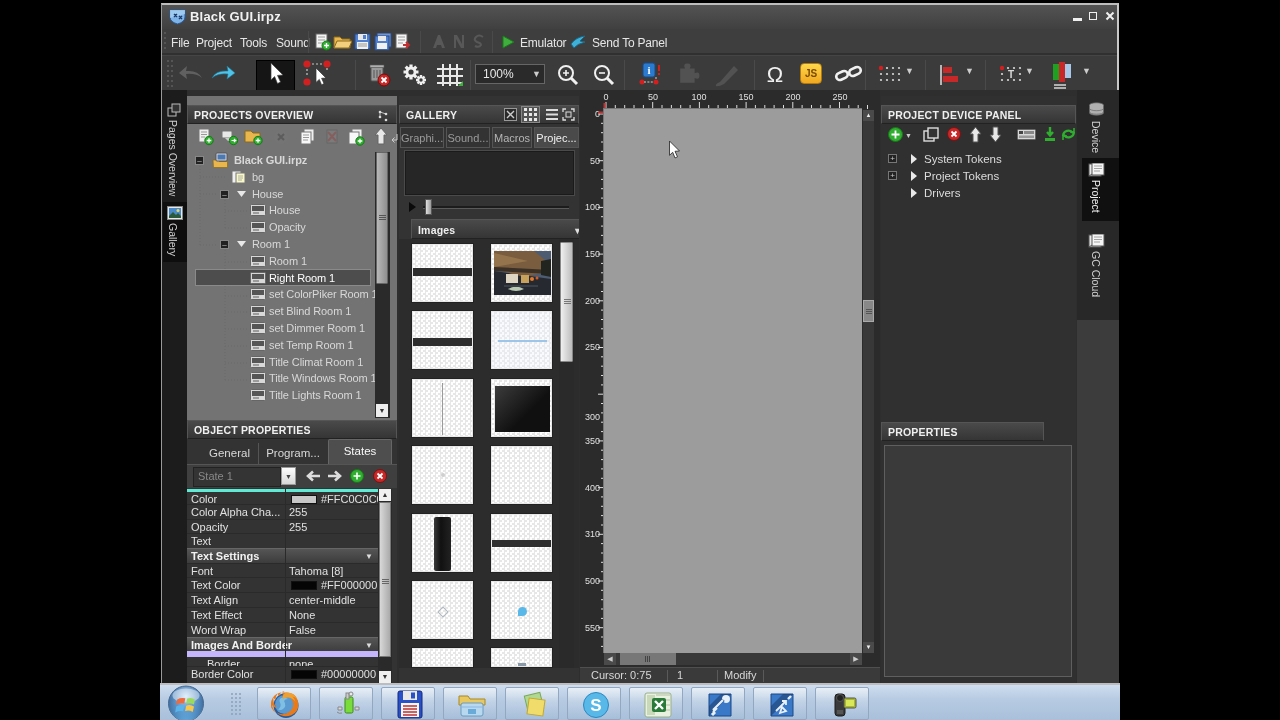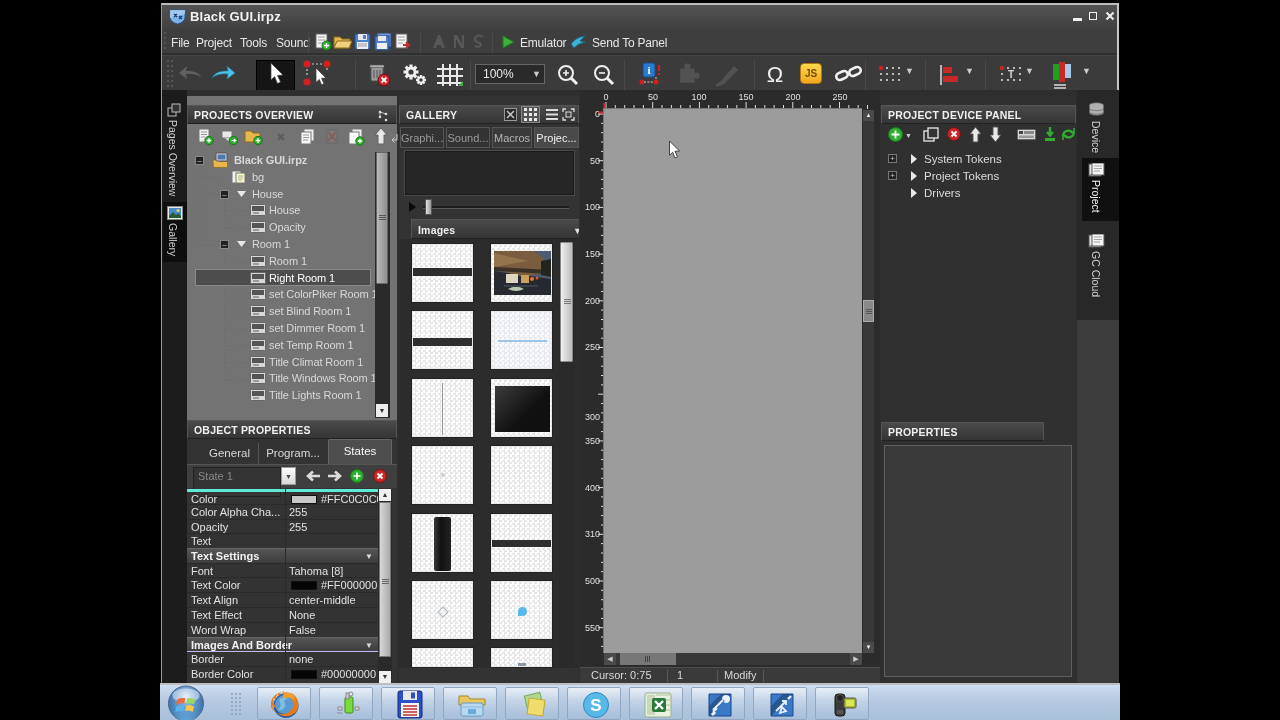--- a/index.html
+++ b/index.html
@@ -501,21 +501,21 @@
         <div class="abs" style="left:1px;bottom:1px;width:12px;height:13px;background:#ededed;color:#333;font-size:7px;text-align:center;line-height:13px;">▼</div>
       </div>
 
       <div class="phead" style="left:0;top:324px;width:210px;">OBJECT PROPERTIES</div>
       <div class="abs" style="left:0;top:343px;width:210px;height:244px;background:#333;overflow:hidden;" id="objprops">
           <div class="abs" style="left:0;top:0;width:210px;height:25px;background:#333;"></div>
           <div class="abs" style="left:14px;top:4px;width:58px;height:21px;color:#d8d8d8;font-size:11.5px;text-align:center;line-height:20px;border-right:1px solid #555;">General</div>
           <div class="abs" style="left:73px;top:4px;width:66px;height:21px;color:#d8d8d8;font-size:11.5px;text-align:center;line-height:20px;">Program...</div>
           <div class="abs" style="left:141px;top:0px;width:64px;height:25px;background:#4e4e4e;border:1px solid #666;border-bottom:none;border-radius:2px 2px 0 0;color:#f8f8f8;font-size:11.5px;text-align:center;line-height:23px;">States</div>
           <div class="abs" style="left:0;top:25px;width:210px;height:24px;background:#3f3f3f;border-top:1px solid #555;"></div>
-          <div class="abs" style="left:6px;top:28px;width:88px;height:30px;background:#343434;border:1px solid #222;color:#888;font-size:11px;line-height:16px;padding-left:4px;">State 1</div>
+          <div class="abs" style="left:6px;top:28px;width:88px;height:20px;background:#343434;border:1px solid #222;color:#888;font-size:11px;line-height:16px;padding-left:4px;">State 1</div>
           <div class="abs" style="left:94px;top:28px;width:15px;height:18px;background:linear-gradient(#fdfdfd,#d8d8d8);border:1px solid #999;color:#444;font-size:7px;text-align:center;line-height:17px;">▼</div>
           <svg class="abs" style="left:118px;top:31px" width="16" height="12" viewBox="0 0 16 12">
             <path d="M15 6 H4 M8 1.5 L3 6 l5 4.5" stroke="#ddd" stroke-width="2.6" fill="none"></path>
           </svg>
           <svg class="abs" style="left:140px;top:31px" width="16" height="12" viewBox="0 0 16 12">
             <path d="M1 6 H12 M8 1.5 L13 6 l-5 4.5" stroke="#ddd" stroke-width="2.6" fill="none"></path>
           </svg>
           <svg class="abs" style="left:163px;top:30px" width="14" height="14" viewBox="0 0 14 14">
             <circle cx="7" cy="7" r="6.5" fill="#2fae2f" stroke="#187818"></circle>
             <path d="M7 3.5 v7 M3.5 7 h7" stroke="#fff" stroke-width="1.6"></path>
@@ -528,21 +528,21 @@
           <div class="grid-row" style="left:0;top:65px;width:191px;border-top:1px solid #2a2a2a;padding-left:4px;color:#e0e0e0;">Color Alpha Cha...<span class="abs" style="left:102px;">255</span></div>
           <div class="grid-row" style="left:0;top:80px;width:191px;border-top:1px solid #2a2a2a;padding-left:4px;color:#e0e0e0;">Opacity<span class="abs" style="left:102px;">255</span></div>
           <div class="grid-row" style="left:0;top:94px;width:191px;border-top:1px solid #2a2a2a;padding-left:4px;color:#e0e0e0;">Text</div>
           <div class="grid-row" style="left:0;top:109px;width:191px;background:linear-gradient(#555,#3c3c3c);border-top:1px solid #666;font-weight:bold;color:#f2f2f2;padding-left:4px;">Text Settings<span style="position:absolute;right:5px;top:0px;font-size:8px;color:#ddd;">▼</span></div>
           <div class="grid-row" style="left:0;top:124px;width:191px;border-top:1px solid #2a2a2a;padding-left:4px;color:#e0e0e0;">Font<span class="abs" style="left:102px;">Tahoma [8]</span></div>
           <div class="grid-row" style="left:0;top:138px;width:191px;border-top:1px solid #2a2a2a;padding-left:4px;color:#e0e0e0;">Text Color<div class="abs" style="left:104px;top:3px;width:26px;height:9px;background:#050505;border:1px solid #111;"></div><span class="abs" style="left:134px;">#FF000000</span></div>
           <div class="grid-row" style="left:0;top:153px;width:191px;border-top:1px solid #2a2a2a;padding-left:4px;color:#e0e0e0;">Text Align<span class="abs" style="left:102px;">center-middle</span></div>
           <div class="grid-row" style="left:0;top:168px;width:191px;border-top:1px solid #2a2a2a;padding-left:4px;color:#e0e0e0;">Text Effect<span class="abs" style="left:102px;">None</span></div>
           <div class="grid-row" style="left:0;top:183px;width:191px;border-top:1px solid #2a2a2a;padding-left:4px;color:#e0e0e0;">Word Wrap<span class="abs" style="left:102px;">False</span></div>
           <div class="grid-row" style="left:0;top:198px;width:191px;background:linear-gradient(#555,#3c3c3c);border-top:1px solid #666;font-weight:bold;color:#f2f2f2;padding-left:4px;">Images And Border<span style="position:absolute;right:5px;top:0px;font-size:8px;color:#ddd;">▼</span></div>
-          <div class="grid-row" style="left:0;top:212px;width:191px;border-top:1px solid #c4b5fd;padding-left:4px;color:#e0e0e0;">Border<span class="abs" style="left:102px;">none</span></div>
+          <div class="grid-row" style="left:0;top:212px;width:191px;border-top:6px solid #c4b5fd;padding-left:20px;color:#e0e0e0;">Border<span class="abs" style="left:102px;">none</span></div>
           <div class="grid-row" style="left:0;top:227px;width:191px;border-top:1px solid #2a2a2a;padding-left:4px;color:#e0e0e0;">Border Color<div class="abs" style="left:104px;top:3px;width:26px;height:9px;background:#050505;border:1px solid #111;"></div><span class="abs" style="left:134px;">#00000000</span></div>
           <div class="abs" style="left:98px;top:50px;width:1px;height:194px;background:#2a2a2a;"></div>
           <div class="abs" style="left:191px;top:50px;width:14px;height:194px;background:#2a2a2a;">
             <div class="abs" style="left:1px;top:0px;width:12px;height:12px;background:#f0f0f0;color:#333;font-size:7px;text-align:center;line-height:12px;">▲</div>
             <div class="abs" style="left:1px;top:13px;width:12px;height:155px;background:linear-gradient(90deg,#d8d8d8,#aaa);border:1px solid #777;">
               <div class="abs" style="left:2px;top:76px;width:7px;height:1px;background:#666;box-shadow:0 2px 0 #666,0 4px 0 #666;"></div>
             </div>
             <div class="abs" style="left:1px;bottom:0px;width:12px;height:12px;background:#f0f0f0;color:#333;font-size:7px;text-align:center;line-height:12px;">▼</div>
           </div>
         </div>

